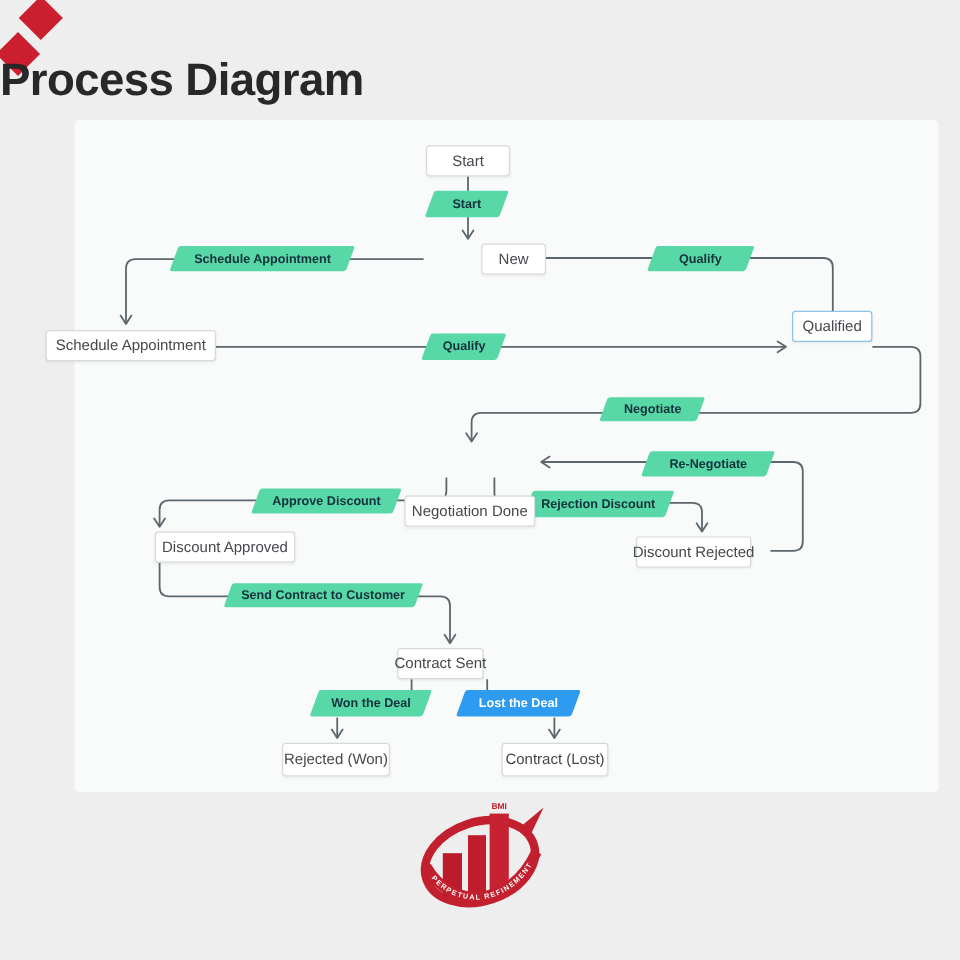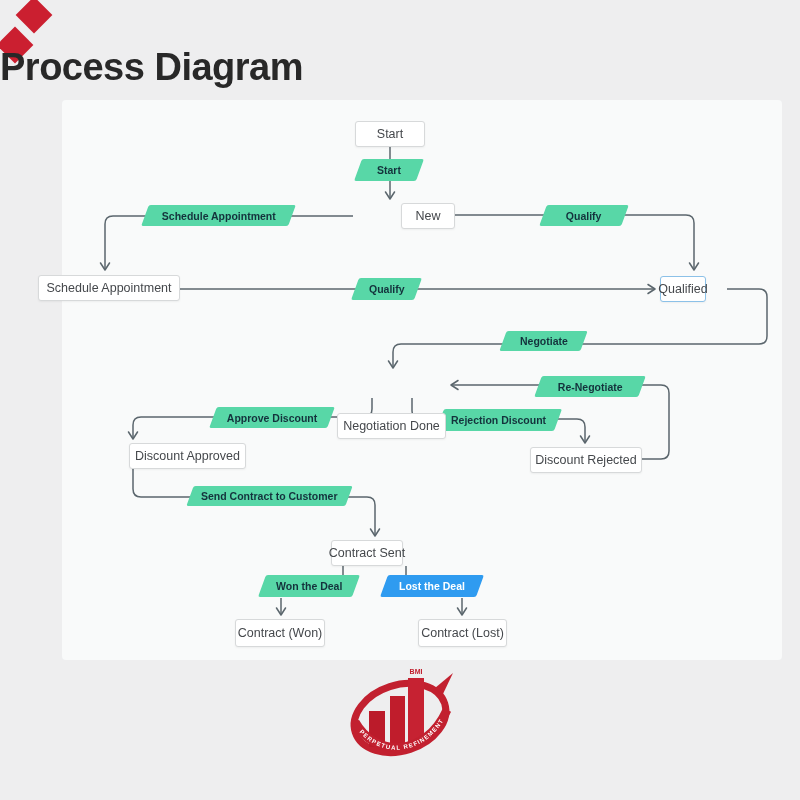--- a/index.html
+++ b/index.html
@@ -111,26 +111,26 @@
       <span class="inner">Won the Deal</span>
     </div>
     <div class="plabel blue" style="left: 384px; top: 575px; width: 96px; height: 22px;">
       <span class="inner">Lost the Deal</span>
     </div>
   </div>
 <div id="nodes">
     <div class="node" style="left: 355px; top: 121px; width: 70px; height: 26px;">Start</div>
     <div class="node" style="left: 353px; top: 203px; width: 54px; height: 26px; margin-left: 48px;">New</div>
     <div class="node" style="left: 38px; top: 275px; width: 142px; height: 26px;">Schedule Appointment</div>
-    <div class="node hl" style="left: 660px; top: 276px; width: 46px; height: 26px;">Qualified</div>
+    <div class="node hl" style="left: 660px; top: 259px; width: 67px; height: 26px;">Qualified</div>
     <div class="node" style="left: 337px; top: 372px; width: 109px; height: 26px; margin-top: 41px;">Negotiation Done</div>
     <div class="node" style="left: 101px; top: 443px; width: 117px; height: 26px; margin-left: 28px;">Discount Approved</div>
-    <div class="node" style="left: 530px; top: 447px; width: 112px; height: 26px;">Discount Rejected</div>
+    <div class="node" style="left: 530px; top: 447px; width: 96px; height: 26px;">Discount Rejected</div>
     <div class="node" style="left: 331px; top: 540px; width: 72px; height: 26px;">Contract Sent</div>
-    <div class="node" style="left: 235px; top: 619px; width: 90px; height: 28px;">Contract (Won)</div>
+    <div class="node" style="left: 235px; top: 619px; width: 90px; height: 28px;">Rejected (Won)</div>
     <div class="node" style="left: 418px; top: 619px; width: 89px; height: 28px; text-align: center;">Contract (Lost)</div>
   </div>
 
 <div class="logo">
   <svg viewBox="0 0 110 100" width="110" height="100">
     <g>
       <ellipse cx="55" cy="56" rx="47" ry="33" fill="none" stroke="#c2202f" stroke-width="7" transform="rotate(-18 55 56)"></ellipse>
       <path d="M90,26 L108,11 L97,34 Z" fill="#c2202f"></path>
     </g>
     <g>

